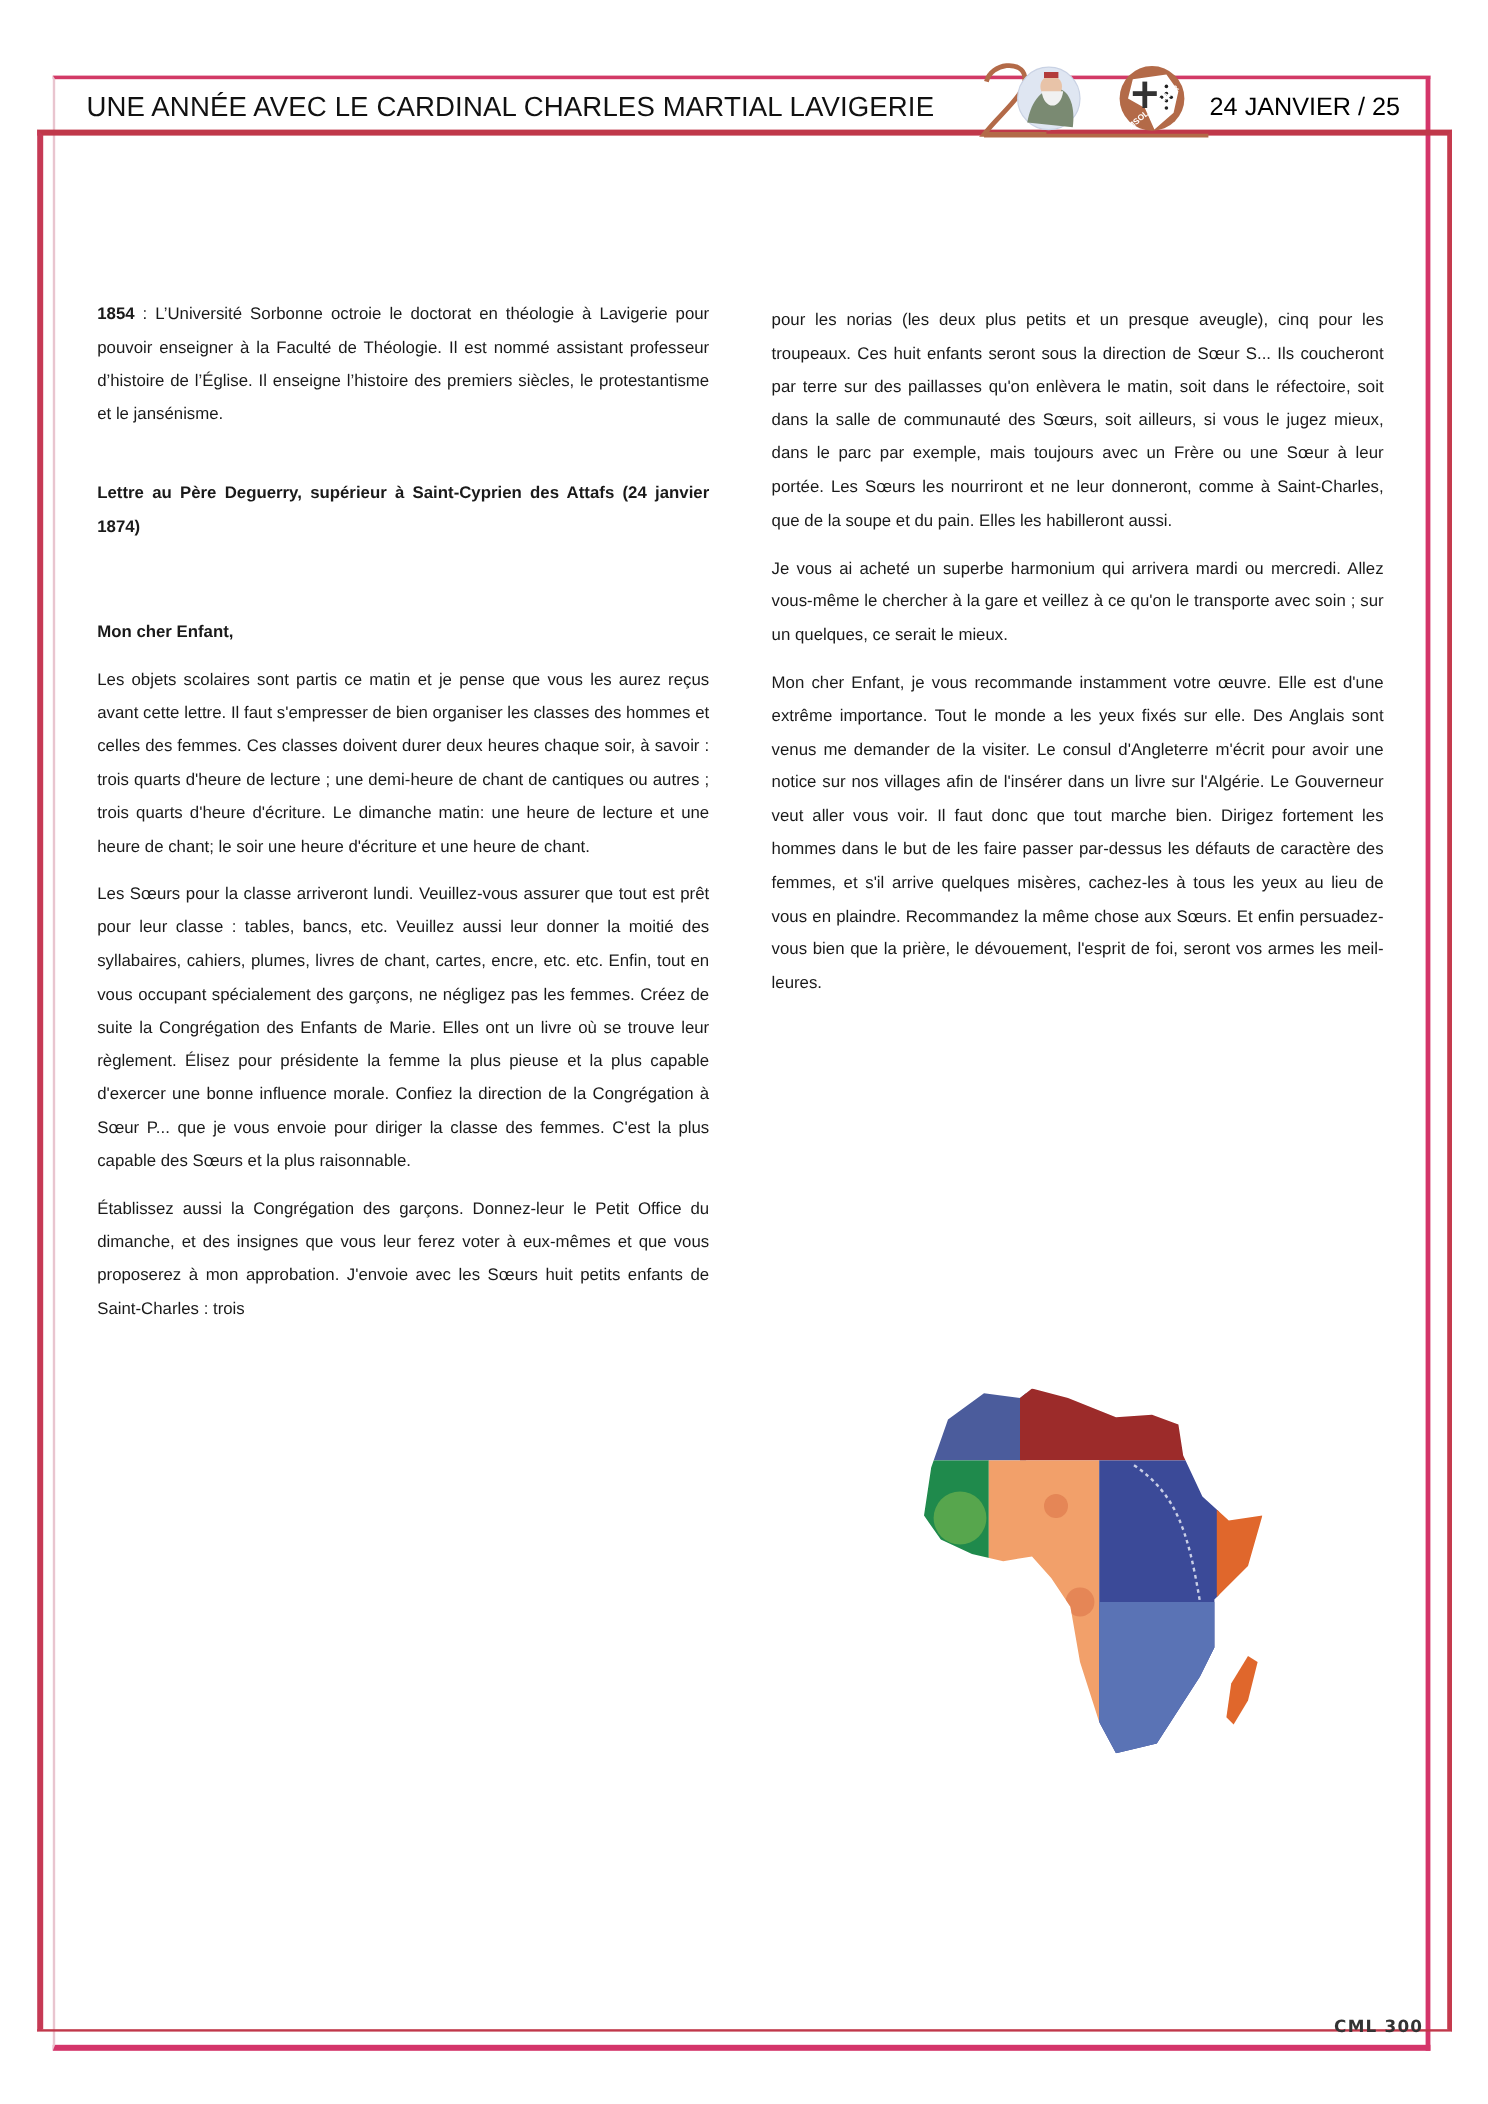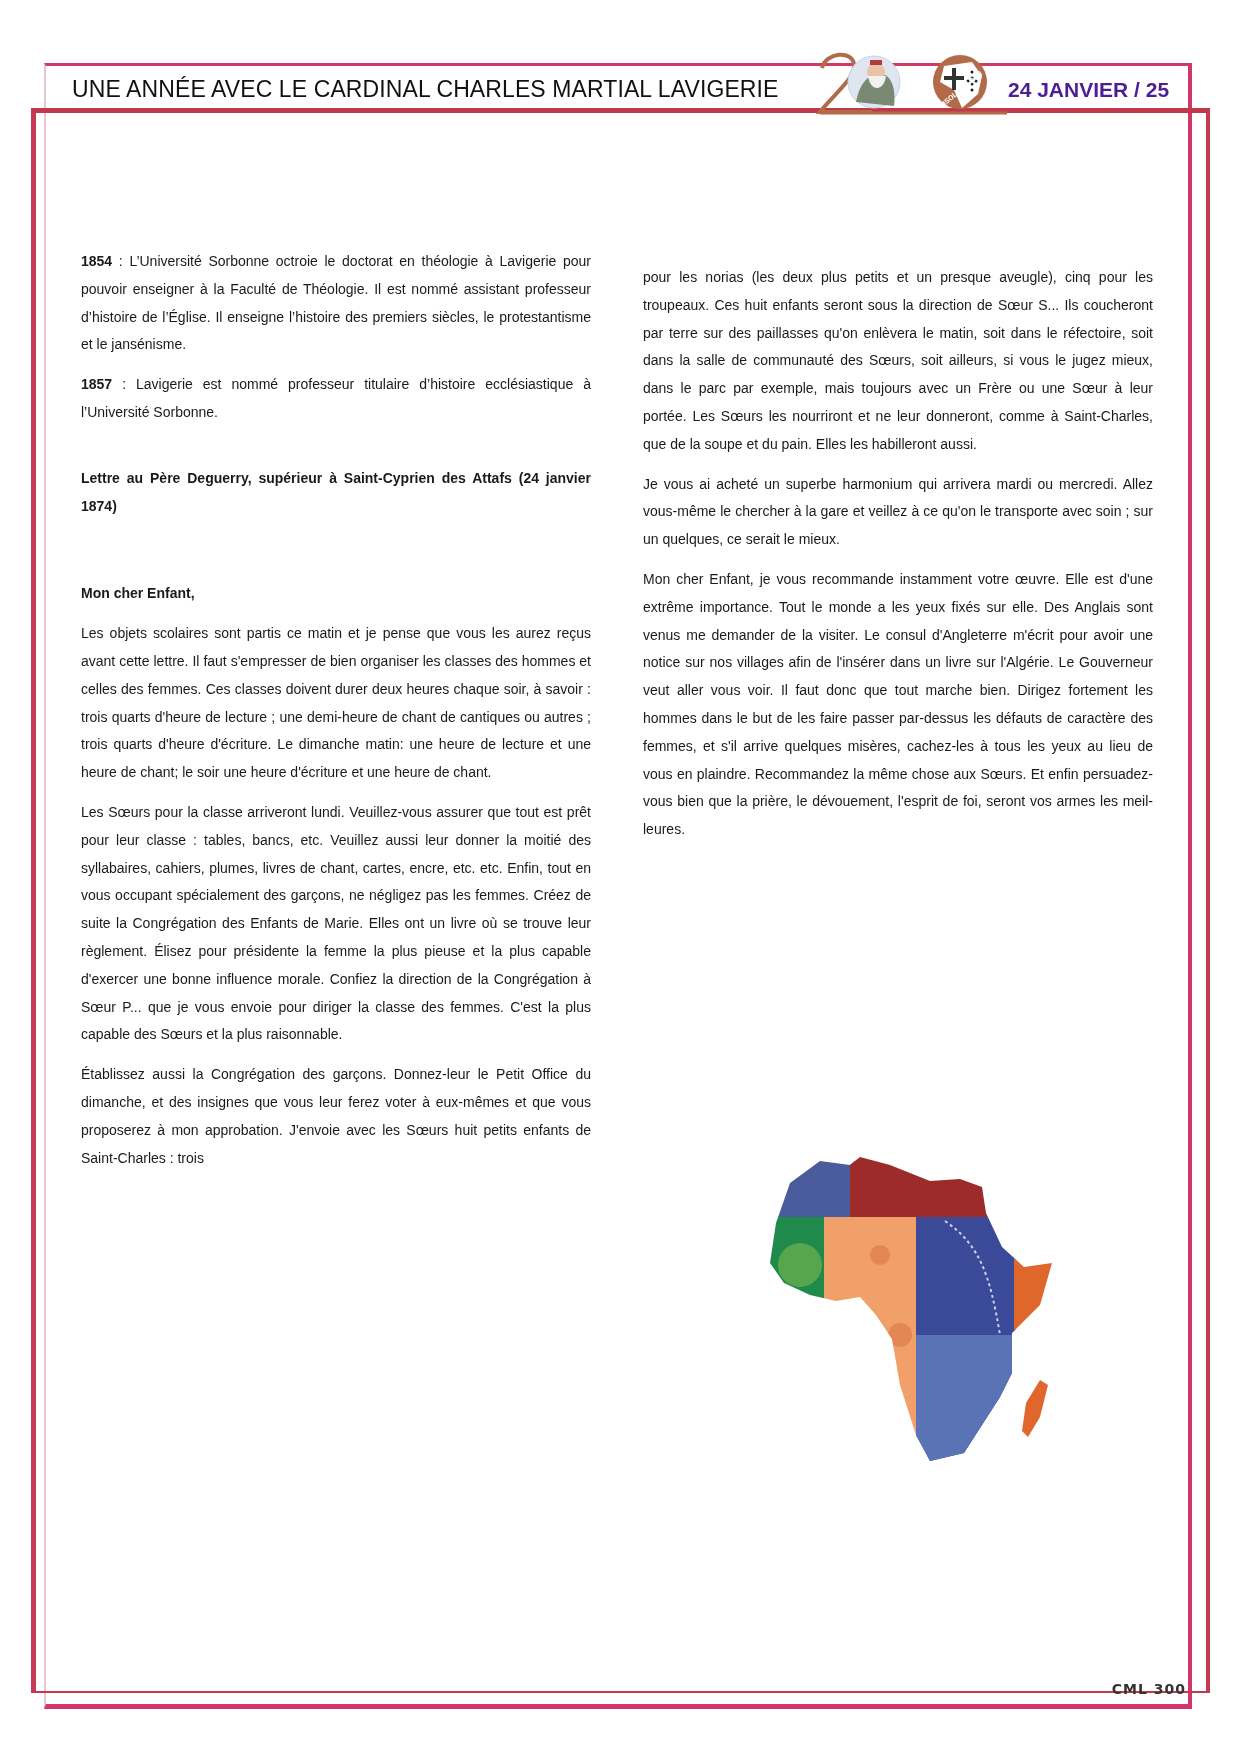--- a/index.html
+++ b/index.html
@@ -9,31 +9,31 @@
     
     .frame-pink { position: absolute; left: 44px; top: 63px; width: 1148px; height: 1646px;
       border-top: 3px solid #d23a66; border-right: 4px solid #d4356a; border-bottom: 5px solid #d4356a;
       border-left: 2px solid #e9c5cf; box-sizing: border-box; }
     .frame-red { position: absolute; left: 31px; top: 108px; width: 1179px; height: 1585px;
       border-top: 5px solid #c0384a; border-right: 4px solid #c53a4e; border-bottom: 2px solid #c0384a;
       border-left: 5px solid #c63a55; box-sizing: border-box; }
 
     .header-title { position: absolute; left: 72px; top: 76px; font-size: 23px; font-weight: normal;
       letter-spacing: 0.1px; color: #111; white-space: nowrap; }
-    .header-date { position: absolute; left: 1008px; top: 78px; font-size: 21px; font-weight: bold; color: #4c1d95; white-space: nowrap; }
+    .header-date { position: absolute; left: 1008px; top: 78px; font-size: 21px; font-weight: normal; color: #000000; white-space: nowrap; }
 
     
     .logo { position: absolute; left: 812px; top: 50px; width: 200px; height: 72px; }
     .footer-code { position: absolute; right: 54px; top: 1681px; font-size: 14px; font-weight: bold;
       color: #333; letter-spacing: 1px; font-family: "DejaVu Sans", sans-serif; }
 
     .col { position: absolute; top: 248px; width: 510px; font-size: 14px; line-height: 27.8px;
       text-align: justify; hyphens: manual; }
     .col-left { left: 81px; }
-    .col-right { left: 643px; top: 264px; width: 510px; }
+    .col-right { left: 643px; top: 253px; width: 510px; }
     .col p { margin: 0 0 12px 0; }
     .col .year { font-weight: bold; }
     .letter-heading { font-weight: bold; margin-top: 38px !important; margin-bottom: 60px !important; }
     .salutation { margin-bottom: 12px !important; font-weight: bold; }
 
     .africa { position: absolute; left: 750px; top: 1135px; width: 310px; height: 330px; }
   </style>
 </head>
 <body>
 
@@ -65,21 +65,20 @@
     <circle cx="164" cy="31" r="1.5" fill="#222"></circle>
       <circle cx="160" cy="40" r="1.5" fill="#222"></circle>
     <text x="128" y="56" font-size="7" fill="#ffffff" font-family="Liberation Sans, sans-serif" font-weight="bold" transform="rotate(-40 132 54)">MSOLA / M.AFR</text>
   </svg>
 </div>
 
 <div class="header-date">24 JANVIER / 25</div>
 
 <div class="col col-left">
   <p><span class="year">1854</span><span> : L’Université Sorbonne octroie le doctorat en théologie à Lavigerie pour pouvoir enseigner à la Fa­culté de Théologie. Il est nommé assistant profes­seur d’histoire de l’Église. Il enseigne l’histoire des premiers siècles, le protestantisme et le jansénisme.</span></p>
-  <p><span class="year">1857</span><span> : Lavigerie est nommé professeur titulaire d’his­toire ecclésiastique à l’Université Sorbonne.</span></p>
   <p class="letter-heading">Lettre au Père Deguerry, supérieur à Saint-Cyprien des Attafs (24 janvier 1874)</p>
   <p class="salutation">Mon cher Enfant,</p>
   <p>Les objets scolaires sont partis ce matin et je pense que vous les aurez reçus avant cette lettre. Il faut s'empresser de bien organiser les classes des hommes et celles des femmes. Ces classes doivent durer deux heures chaque soir, à savoir : trois quarts d'heure de lecture ; une demi-heure de chant de can­tiques ou autres ; trois quarts d'heure d'écriture. Le dimanche matin: une heure de lecture et une heure de chant; le soir une heure d'écriture et une heure de chant.</p>
   <p>Les Sœurs pour la classe arriveront lundi. Veuillez-vous assurer que tout est prêt pour leur classe : tables, bancs, etc. Veuillez aussi leur donner la moitié des syllabaires, cahiers, plumes, livres de chant, cartes, encre, etc. etc. Enfin, tout en vous occupant spécialement des garçons, ne négligez pas les femmes.  Créez de suite la Congrégation des Enfants de Marie. Elles ont un livre où se trouve leur règle­ment. Élisez pour présidente la femme la plus pieuse et la plus capable d'exercer une bonne influence mo­rale. Confiez la direction de la Congrégation à Sœur P... que je vous envoie pour diriger la classe des femmes. C'est la plus capable des Sœurs et la plus raisonnable.</p>
   <p>Établissez aussi la Congrégation des garçons. Don­nez-leur le Petit Office du dimanche, et des insignes que vous leur ferez voter à eux-mêmes et que vous proposerez à mon approbation. J'envoie avec les Sœurs huit petits enfants de Saint-Charles : trois</p>
 </div>
 
 <div class="col col-right">
   <p>pour les norias (les deux plus petits et un presque aveugle), cinq pour les troupeaux. Ces huit enfants seront sous la direction de Sœur S... Ils coucheront par terre sur des paillasses qu'on enlèvera le matin, soit dans le réfectoire, soit dans la salle de commu­nauté des Sœurs, soit ailleurs, si vous le jugez mieux, dans le parc par exemple, mais toujours avec un Frère ou une Sœur à leur portée. Les Sœurs les nour­riront et ne leur donneront, comme à Saint-Charles, que de la soupe et du pain. Elles les habilleront aussi.</p>
   <p>Je vous ai acheté un superbe harmonium qui arrivera mardi ou mercredi. Allez vous-même le chercher à la gare et veillez à ce qu'on le transporte avec soin ; sur un quelques, ce serait le mieux.</p>

